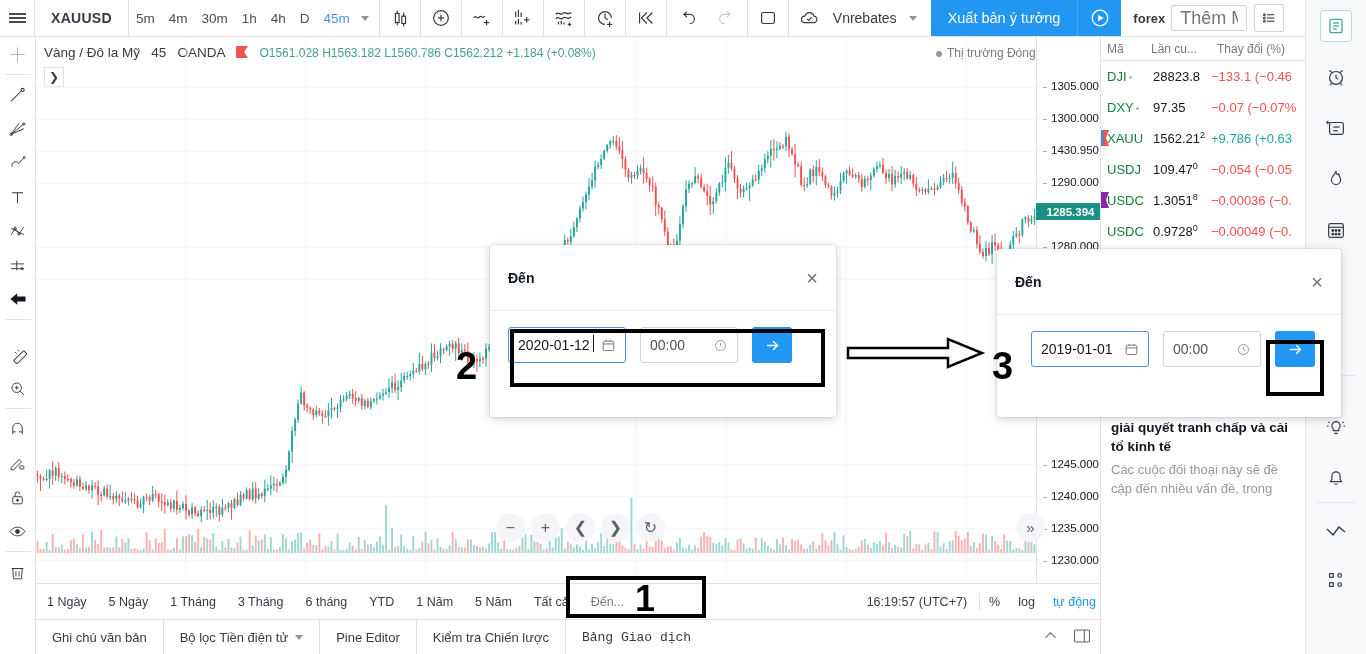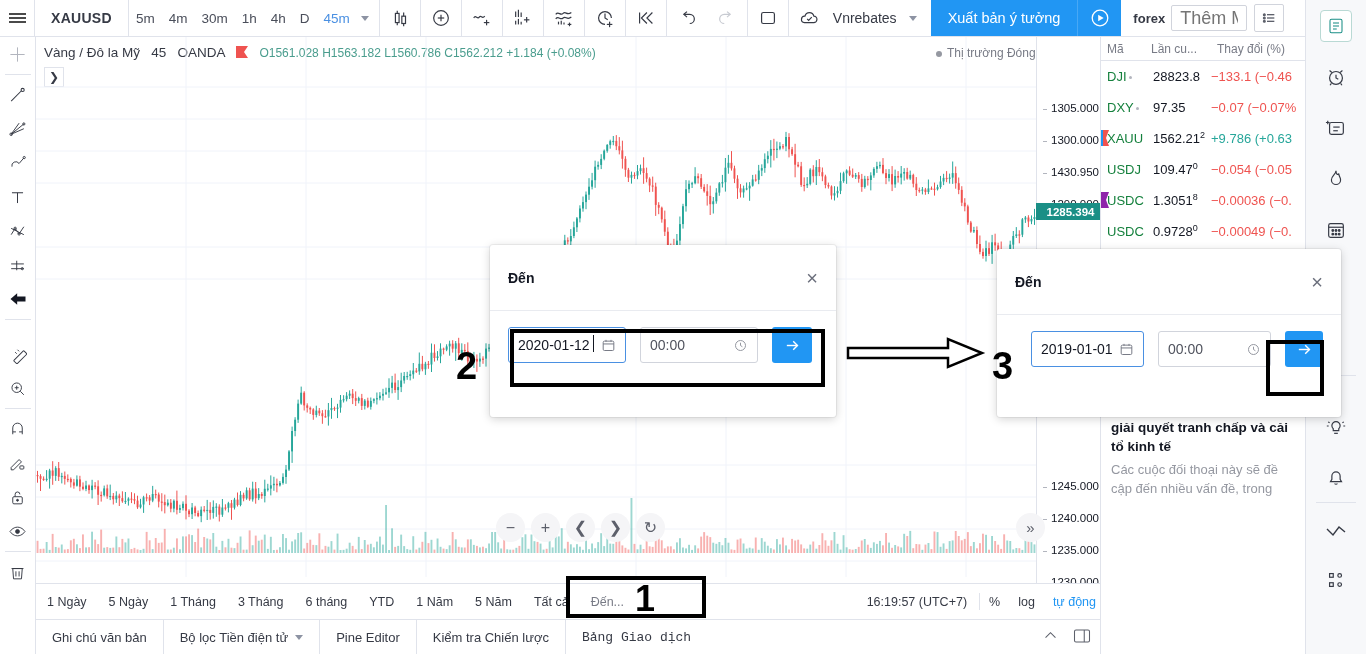--- a/index.html
+++ b/index.html
@@ -78,21 +78,21 @@
   .expand-chev {
     position:absolute; left: 8px; top: 30px; width: 20px; height: 20px;
     border: 1px solid #e0e3eb; background:#fff; display:flex; align-items:center; justify-content:center;
     font-size: 12px; color:#363a45; cursor:pointer;
   }
 
   .pricescale {
     position: absolute; right: 0; top: 0; width: 69px; height: 580px;
     border-left: 1px solid #e0e3eb; background:#fff;
   }
-  .ptick { position: absolute; right: 6px; font-size: 11.5px; color: #131722; margin-top: 22px; }
+  .ptick { position: absolute; right: 6px; font-size: 11.5px; color: #131722; }
   .ptick::before {
     content:''; position:absolute; left: -8px; top: 7px; width: 4px; height:1px; background:#b2b5be;
   }
   .curprice {
     position: absolute; right: 0; width: 69px; height: 17px; background: #1a8f86; color: #fff;
     font-size: 11.5px; font-weight: bold; display:flex; align-items:center; justify-content:center;
   }
   .timescale {
     position:absolute; left:0; bottom: 37px; width: 1069px; height: 24px;
     border-top:1px solid #e0e3eb; background:#fff;
@@ -198,21 +198,21 @@
   }
   .dlg-hd { height: 66px; display:flex; align-items:center; border-bottom:1px solid #e9ebf0; padding: 0 18px;}
   .dlg-title { font-size: 14px; font-weight:bold; color:#131722; }
   .dlg-x { margin-left:auto; font-size: 20px; color:#6b6f7c; cursor:pointer; line-height:1; }
   .dlg-bd { display:flex; align-items:flex-start; padding: 16px 18px 20px 18px; gap: 14px;}
   .fld {
     height: 36px; border:1px solid #d1d4dc; border-radius:3px; display:flex; align-items:center;
     padding: 0 9px; font-size: 14px; color:#131722; background:#fff;
   }
   .fld.date { width: 118px; border-color:#4a90e2; justify-content:space-between;}
-  .fld.time { width: 118px; justify-content:space-between; color:#50535e;}
+  .fld.time { width: 98px; justify-content:space-between; color:#50535e;}
   .caret-txt { position: relative; }
   .caret-txt::after {
     content:''; position:absolute; right:-4px; top: -2px; width:1px; height:17px; background:#131722;
   }
   .gobtn {
     width: 40px; height: 36px; background:#2196f3; border-radius:3px;
     display:flex; align-items:center; justify-content:center; color:#fff; font-size:16px; cursor:pointer;
   }
   .marker {
     position:absolute; font-size: 38px; font-weight: bold; color:#000; z-index: 45;

